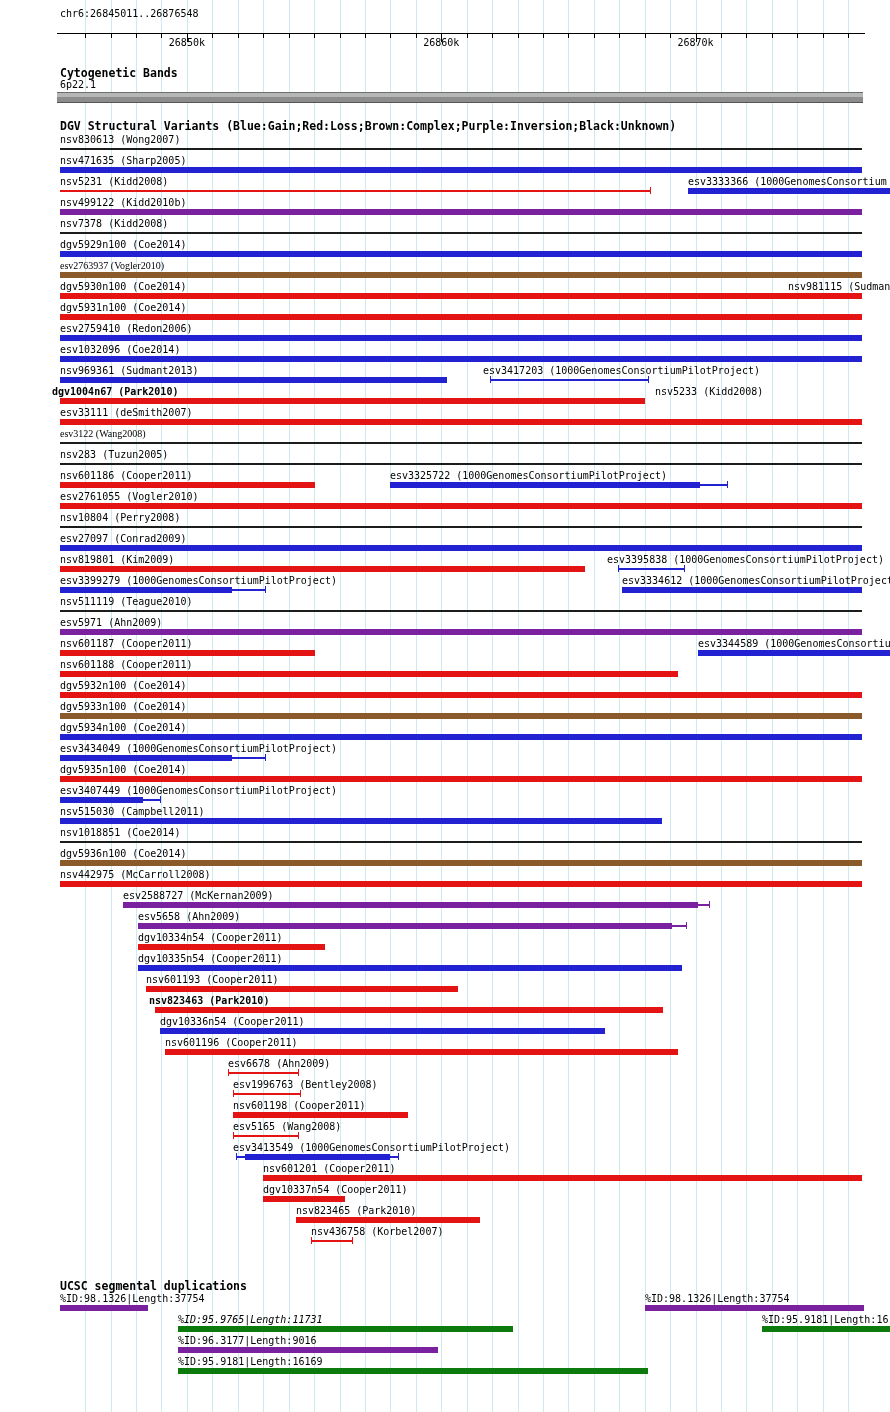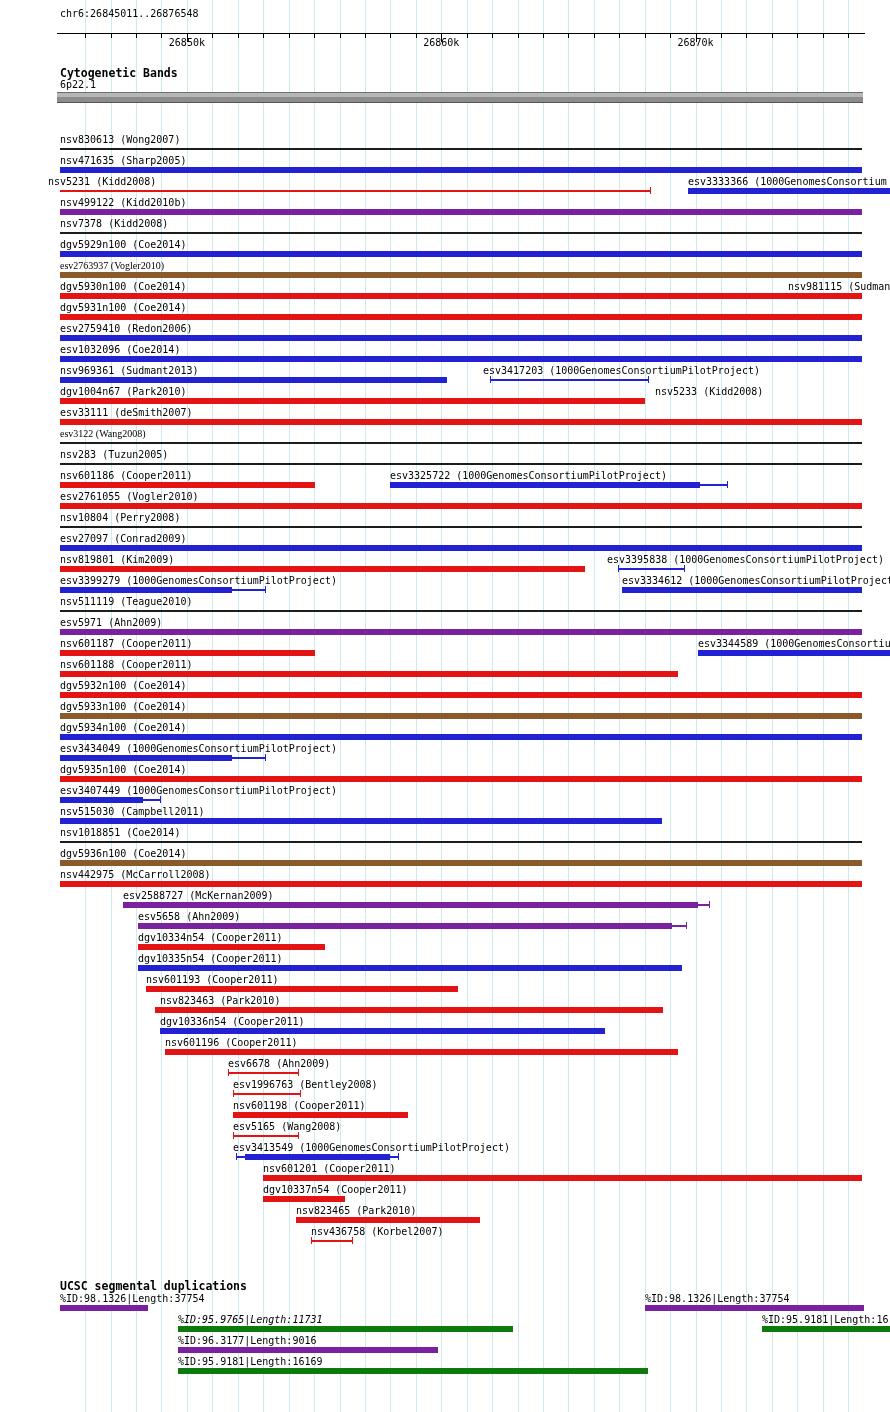--- a/index.html
+++ b/index.html
@@ -25,20 +25,21 @@
 </style>
 </head>
 <body>
 
 <div id="canvas">
   <div id="region-title" class="lbl">chr6:26845011..26876548</div>
   <div class="ruler-line"></div>
   <div id="cyto-hdr" class="hdr">Cytogenetic Bands</div>
   <div id="band-name" class="lbl">6p22.1</div>
   <div class="band-bar"></div>
+  <div id="dgv-hdr" class="hdr">DGV Structural Variants (Blue:Gain;Red:Loss;Brown:Complex;Purple:Inversion;Black:Unknown)</div>
   <div id="segdup-hdr" class="hdr">UCSC segmental duplications</div>
 <div class="grid" style="left: 85.2px;"></div>
     <div class="rtick" style="left: 85.2px;"></div>
     <div class="grid" style="left: 110.6px;"></div>
     <div class="rtick" style="left: 110.6px;"></div>
     <div class="grid" style="left: 136px;"></div>
     <div class="rtick" style="left: 136px;"></div>
     <div class="grid" style="left: 161.4px;"></div>
     <div class="rtick" style="left: 161.4px;"></div>
     <div class="grid" style="left: 186.9px;"></div>
@@ -98,21 +99,21 @@
     <div class="rtickM" style="left: 186.9px;"></div>
     <div class="rlabel" style="left: 156.9px;">26850k</div>
     <div class="rtickM" style="left: 441.2px;"></div>
     <div class="rlabel" style="left: 411.2px;">26860k</div>
     <div class="rtickM" style="left: 695.5px;"></div>
     <div class="rlabel" style="left: 665.5px;">26870k</div>
     <div class="lbl" style="left: 60px; top: 134px;">nsv830613 (Wong2007)</div>
     <div class="bar" style="left: 60px; top: 148px; width: 802px; height: 2px; background: rgb(28, 28, 28);"></div>
     <div class="lbl" style="left: 60px; top: 155px;">nsv471635 (Sharp2005)</div>
     <div class="bar" style="left: 60px; top: 167px; width: 802px; height: 6px; background: rgb(34, 34, 210);"></div>
-    <div class="lbl" style="left: 48px; top: 176px; text-align: right;">nsv5231 (Kidd2008)</div>
+    <div class="lbl" style="left: 60px; top: 176px; text-align: right;">nsv5231 (Kidd2008)</div>
     <div class="lbl" style="left: 688px; top: 176px;">esv3333366 (1000GenomesConsortium</div>
     <div class="bar" style="left: 60px; top: 190px; width: 590px; height: 2px; background: rgb(228, 20, 20);"></div>
     <div class="cap" style="left: 650px; top: 187px; background: rgb(228, 20, 20);"></div>
     <div class="bar" style="left: 688px; top: 188px; width: 202px; height: 6px; background: rgb(34, 34, 210);"></div>
     <div class="lbl" style="left: 60px; top: 197px;">nsv499122 (Kidd2010b)</div>
     <div class="bar" style="left: 60px; top: 209px; width: 802px; height: 6px; background: rgb(121, 33, 159);"></div>
     <div class="lbl" style="left: 60px; top: 218px;">nsv7378 (Kidd2008)</div>
     <div class="bar" style="left: 60px; top: 232px; width: 802px; height: 2px; background: rgb(28, 28, 28);"></div>
     <div class="lbl" style="left: 60px; top: 239px;">dgv5929n100 (Coe2014)</div>
     <div class="bar" style="left: 60px; top: 251px; width: 802px; height: 6px; background: rgb(34, 34, 210);"></div>
@@ -126,21 +127,21 @@
     <div class="lbl" style="left: 60px; top: 323px;">esv2759410 (Redon2006)</div>
     <div class="bar" style="left: 60px; top: 335px; width: 802px; height: 6px; background: rgb(34, 34, 210);"></div>
     <div class="lbl" style="left: 60px; top: 344px;">esv1032096 (Coe2014)</div>
     <div class="bar" style="left: 60px; top: 356px; width: 802px; height: 6px; background: rgb(34, 34, 210);"></div>
     <div class="lbl" style="left: 60px; top: 365px;">nsv969361 (Sudmant2013)</div>
     <div class="lbl" style="left: 483px; top: 365px;">esv3417203 (1000GenomesConsortiumPilotProject)</div>
     <div class="bar" style="left: 60px; top: 377px; width: 387px; height: 6px; background: rgb(34, 34, 210);"></div>
     <div class="bar" style="left: 490px; top: 379px; width: 158px; height: 2px; background: rgb(34, 34, 210);"></div>
     <div class="cap" style="left: 490px; top: 376px; background: rgb(34, 34, 210);"></div>
     <div class="cap" style="left: 648px; top: 376px; background: rgb(34, 34, 210);"></div>
-    <div class="lbl" style="left: 60px; top: 386px;">dgv1004n67 (Park2010)</div>
+    <div class="lbl" style="left: 52px; top: 386px; font-weight: bold;">dgv1004n67 (Park2010)</div>
     <div class="lbl" style="left: 655px; top: 386px;">nsv5233 (Kidd2008)</div>
     <div class="bar" style="left: 60px; top: 398px; width: 585px; height: 6px; background: rgb(228, 20, 20);"></div>
     <div class="lbl" style="left: 60px; top: 407px;">esv33111 (deSmith2007)</div>
     <div class="bar" style="left: 60px; top: 419px; width: 802px; height: 6px; background: rgb(228, 20, 20);"></div>
     <div class="lbl" style="left: 60px; top: 428px; font-family: Liberation Serif, serif;">esv3122 (Wang2008)</div>
     <div class="bar" style="left: 60px; top: 442px; width: 802px; height: 2px; background: rgb(28, 28, 28);"></div>
     <div class="lbl" style="left: 60px; top: 449px;">nsv283 (Tuzun2005)</div>
     <div class="bar" style="left: 60px; top: 463px; width: 802px; height: 2px; background: rgb(28, 28, 28);"></div>
     <div class="lbl" style="left: 60px; top: 470px;">nsv601186 (Cooper2011)</div>
     <div class="lbl" style="left: 390px; top: 470px;">esv3325722 (1000GenomesConsortiumPilotProject)</div>
@@ -207,21 +208,21 @@
     <div class="lbl" style="left: 138px; top: 911px;">esv5658 (Ahn2009)</div>
     <div class="bar" style="left: 138px; top: 923px; width: 534px; height: 6px; background: rgb(121, 33, 159);"></div>
     <div class="bar" style="left: 672px; top: 925px; width: 14px; height: 2px; background: rgb(121, 33, 159);"></div>
     <div class="cap" style="left: 686px; top: 922px; background: rgb(121, 33, 159);"></div>
     <div class="lbl" style="left: 138px; top: 932px;">dgv10334n54 (Cooper2011)</div>
     <div class="bar" style="left: 138px; top: 944px; width: 187px; height: 6px; background: rgb(228, 20, 20);"></div>
     <div class="lbl" style="left: 138px; top: 953px;">dgv10335n54 (Cooper2011)</div>
     <div class="bar" style="left: 138px; top: 965px; width: 544px; height: 6px; background: rgb(34, 34, 210);"></div>
     <div class="lbl" style="left: 146px; top: 974px;">nsv601193 (Cooper2011)</div>
     <div class="bar" style="left: 146px; top: 986px; width: 312px; height: 6px; background: rgb(228, 20, 20);"></div>
-    <div class="lbl" style="left: 160px; top: 995px;">nsv823463 (Park2010)</div>
+    <div class="lbl" style="left: 149px; top: 995px; font-weight: bold;">nsv823463 (Park2010)</div>
     <div class="bar" style="left: 155px; top: 1007px; width: 508px; height: 6px; background: rgb(228, 20, 20);"></div>
     <div class="lbl" style="left: 160px; top: 1016px;">dgv10336n54 (Cooper2011)</div>
     <div class="bar" style="left: 160px; top: 1028px; width: 445px; height: 6px; background: rgb(34, 34, 210);"></div>
     <div class="lbl" style="left: 165px; top: 1037px;">nsv601196 (Cooper2011)</div>
     <div class="bar" style="left: 165px; top: 1049px; width: 513px; height: 6px; background: rgb(228, 20, 20);"></div>
     <div class="lbl" style="left: 228px; top: 1058px;">esv6678 (Ahn2009)</div>
     <div class="bar" style="left: 228px; top: 1072px; width: 70px; height: 2px; background: rgb(228, 20, 20);"></div>
     <div class="cap" style="left: 228px; top: 1069px; background: rgb(228, 20, 20);"></div>
     <div class="cap" style="left: 298px; top: 1069px; background: rgb(228, 20, 20);"></div>
     <div class="lbl" style="left: 233px; top: 1079px;">esv1996763 (Bentley2008)</div>

